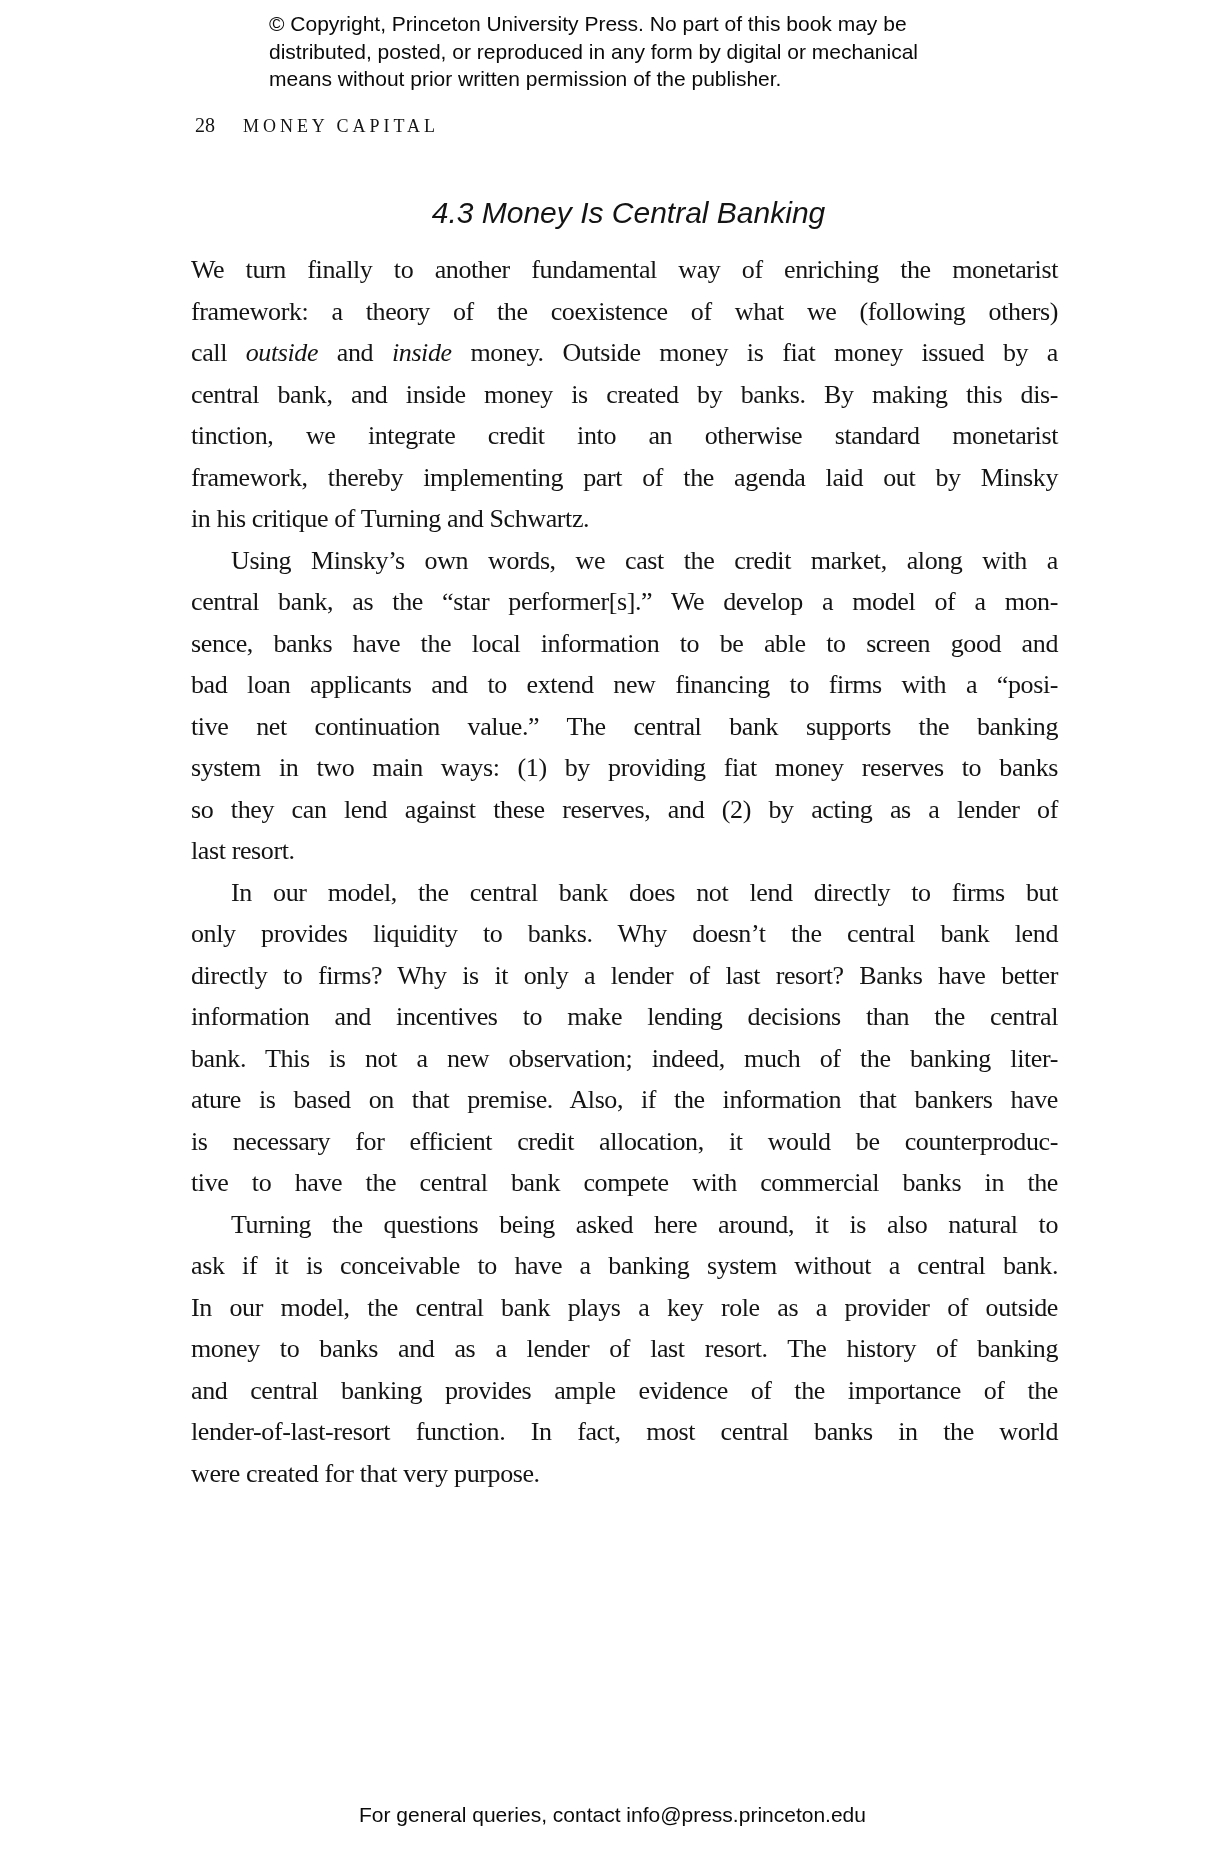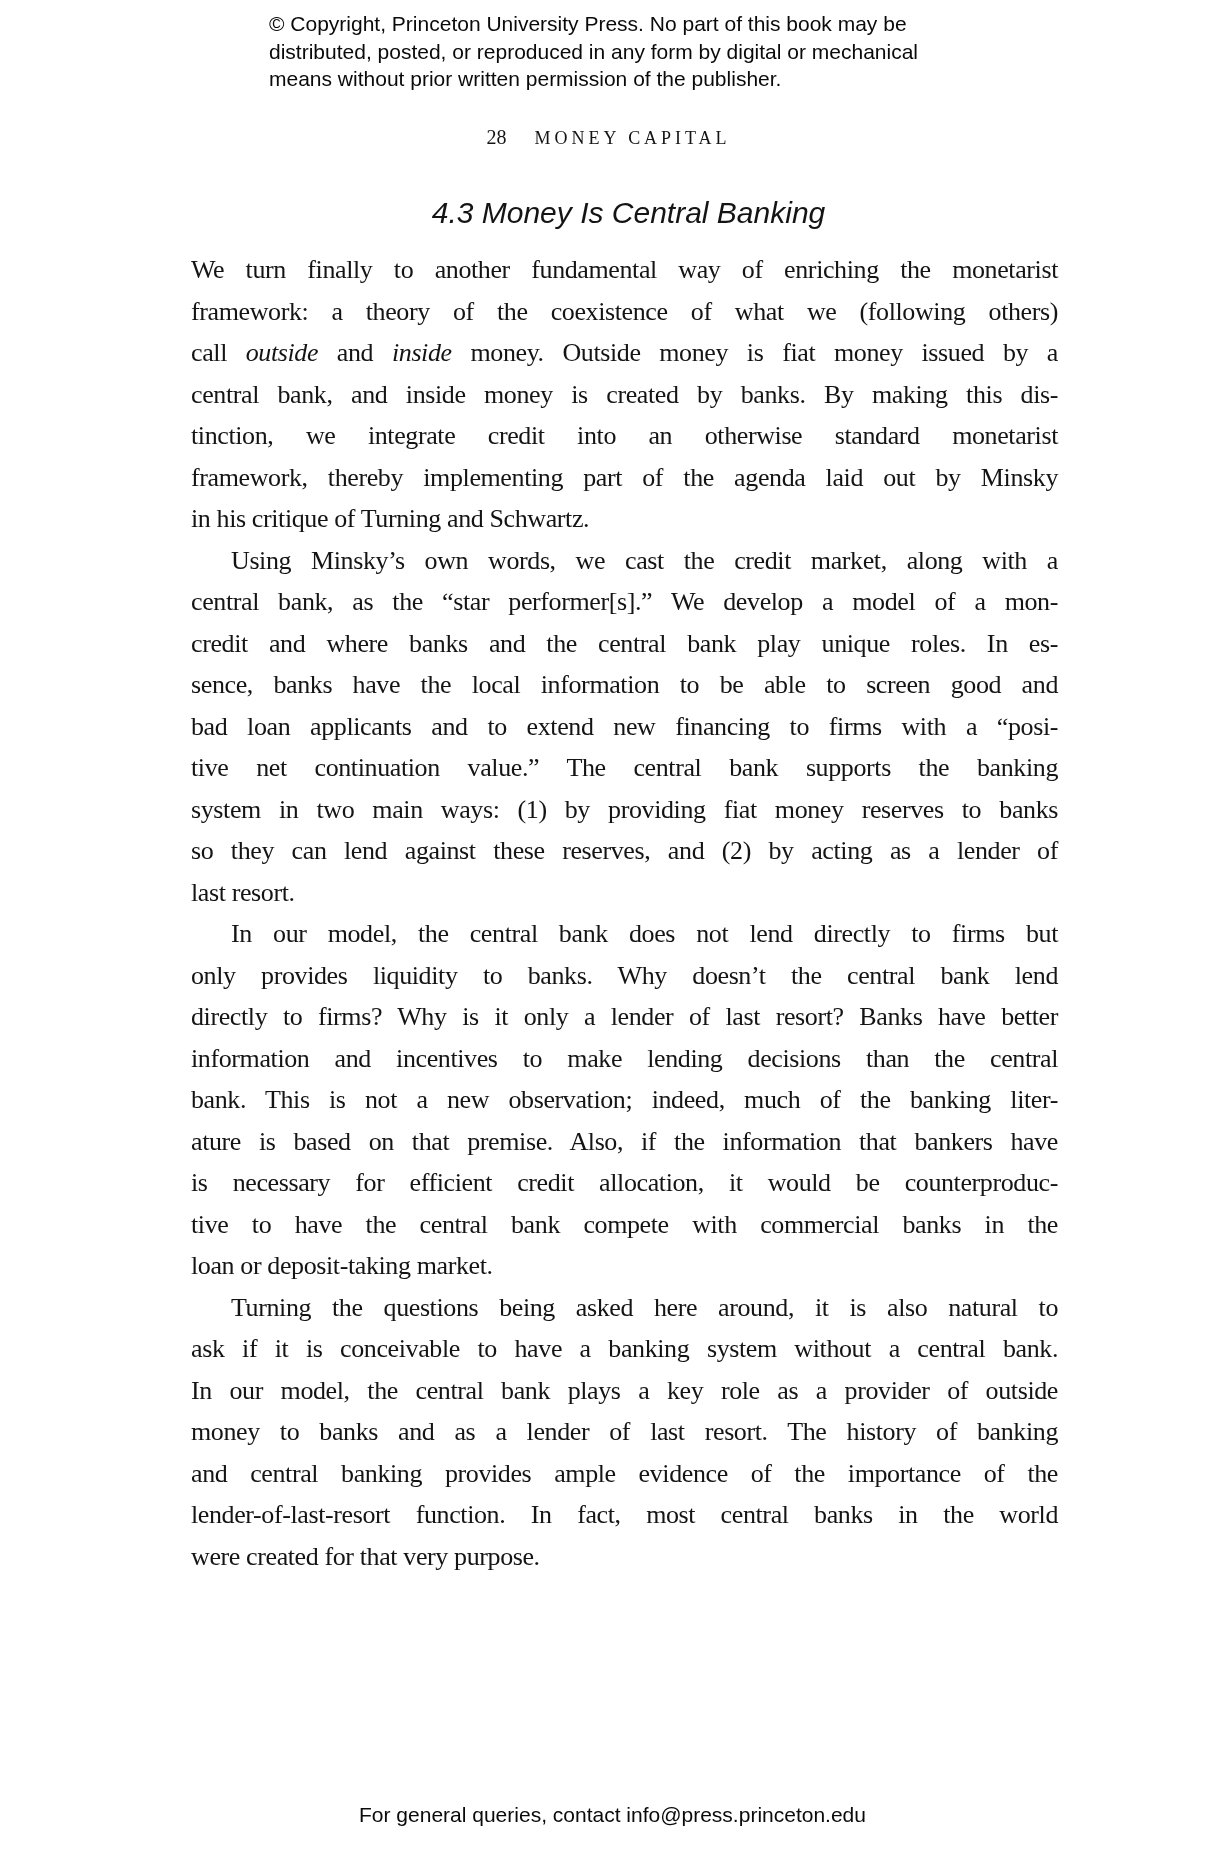--- a/index.html
+++ b/index.html
@@ -19,27 +19,25 @@
     top: 10px;
     width: 720px;
     font-family: "Liberation Sans", sans-serif;
     font-size: 21px;
     line-height: 27.5px;
     color: var(--sans-ink, #0a0a0a);
     text-align: left;
   }
   .running-head {
     position: absolute;
-    left: 175px;
+    left: 195px;
     top: 114px;
     width: 867px;
-    text-align: center;
     color: var(--ink, #141414);
     white-space: nowrap;
-    margin-top: 12px;
   }
   .rh-num {
     font-family: "Liberation Serif", serif;
     font-size: 20px;
   }
   .rh-title {
     font-family: "Liberation Serif", serif;
     font-size: 18px;
     letter-spacing: 0.22em;
     margin-left: 28px;
@@ -116,38 +114,36 @@
         <div class="line">framework: a theory of the coexistence of what we (following others)</div>
         <div class="line">call <em>outside</em> and <em>inside</em> money. Outside money is fiat money issued by a</div>
         <div class="line">central bank, and inside money is created by banks. By making this dis-</div>
         <div class="line">tinction, we integrate credit into an otherwise standard monetarist</div>
         <div class="line">framework, thereby implementing part of the agenda laid out by Minsky</div>
         <div class="line final">in his critique of Turning and Schwartz.</div>
       </div>
       <div class="para indent">
         <div class="line">Using Minsky’s own words, we cast the credit market, along with a</div>
         <div class="line">central bank, as the “star performer[s].” We develop a model of a mon-</div>
-        <div class="line">credit and where banks and the central bank play unique roles. In es-</div>
         <div class="line">sence, banks have the local information to be able to screen good and</div>
         <div class="line">bad loan applicants and to extend new financing to firms with a “posi-</div>
         <div class="line">tive net continuation value.” The central bank supports the banking</div>
         <div class="line">system in two main ways: (1) by providing fiat money reserves to banks</div>
         <div class="line">so they can lend against these reserves, and (2) by acting as a lender of</div>
         <div class="line final">last resort.</div>
       </div>
       <div class="para indent">
         <div class="line">In our model, the central bank does not lend directly to firms but</div>
         <div class="line">only provides liquidity to banks. Why doesn’t the central bank lend</div>
         <div class="line">directly to firms? Why is it only a lender of last resort? Banks have better</div>
         <div class="line">information and incentives to make lending decisions than the central</div>
         <div class="line">bank. This is not a new observation; indeed, much of the banking liter-</div>
         <div class="line">ature is based on that premise. Also, if the information that bankers have</div>
         <div class="line">is necessary for efficient credit allocation, it would be counterproduc-</div>
         <div class="line">tive to have the central bank compete with commercial banks in the</div>
-        <div class="line final">loan or deposit-taking market.</div>
       </div>
       <div class="para indent">
         <div class="line">Turning the questions being asked here around, it is also natural to</div>
         <div class="line">ask if it is conceivable to have a banking system without a central bank.</div>
         <div class="line">In our model, the central bank plays a key role as a provider of outside</div>
         <div class="line">money to banks and as a lender of last resort. The history of banking</div>
         <div class="line">and central banking provides ample evidence of the importance of the</div>
         <div class="line">lender-of-last-resort function. In fact, most central banks in the world</div>
         <div class="line final">were created for that very purpose.</div>
       </div>

